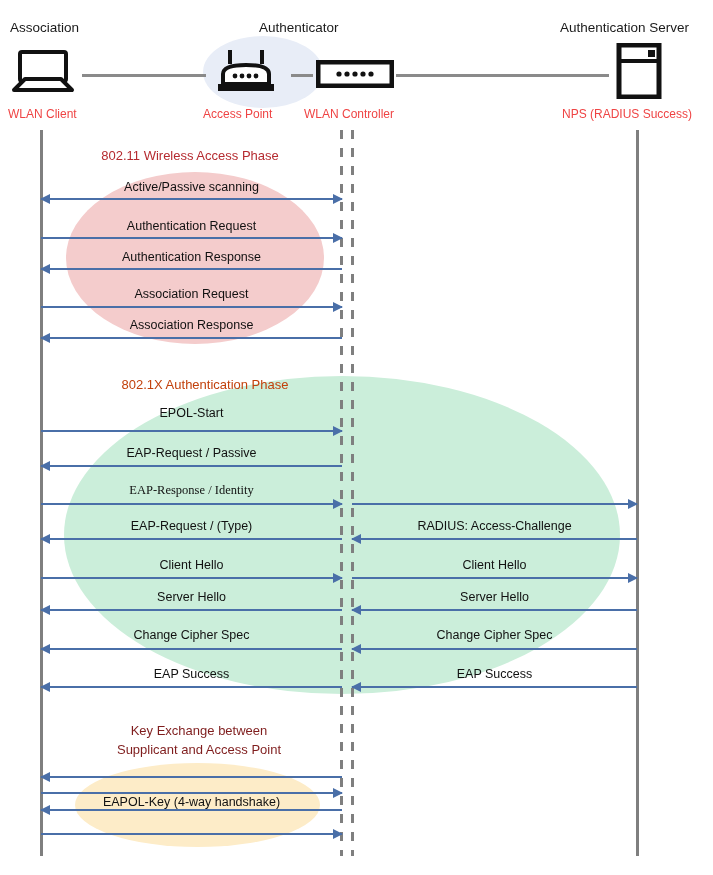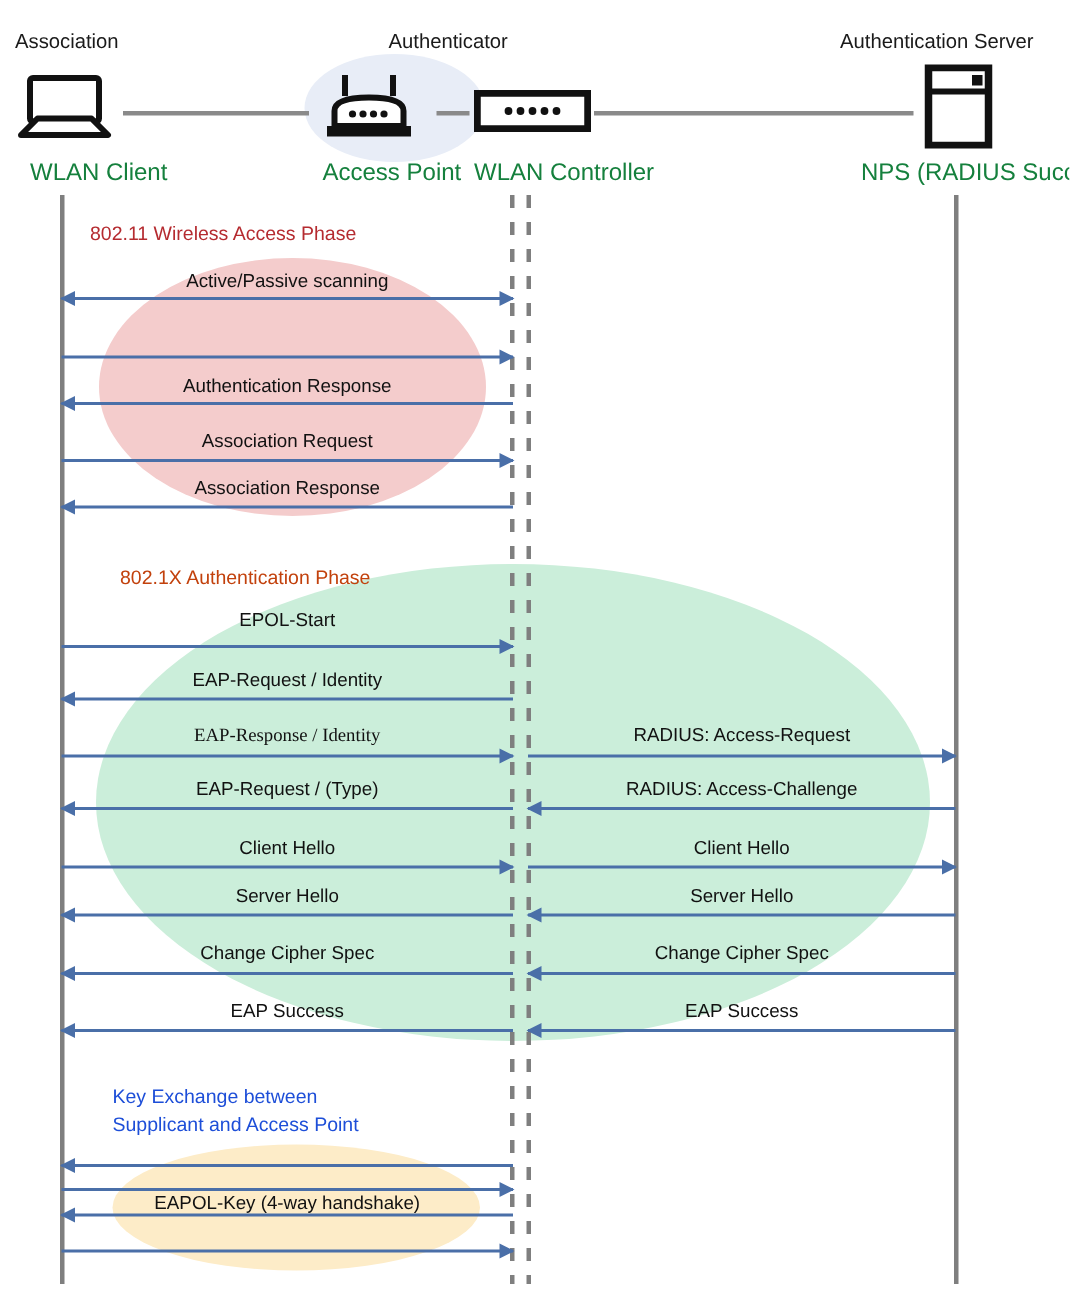--- a/index.html
+++ b/index.html
@@ -19,24 +19,23 @@
   }
   
   .actor-title {
     position: absolute;
     font-size: 13.5px;
     color: #1a1a1a;
     white-space: nowrap;
   }
   .actor-caption {
     position: absolute;
-    font-size: 16px;
-    color: #15803d;
+    font-size: 12px;
+    color: #ef4444;
     white-space: nowrap;
-    margin-left: 12px;
   }
   .authenticator-blob {
     position: absolute;
     background: #e8edf7;
     border-radius: 50%;
     z-index: 0;
   }
   .link-line {
     position: absolute;
     background: #8a8a8a;
@@ -69,20 +68,21 @@
   
   .phase-blob {
     position: absolute;
     border-radius: 50%;
     z-index: 2;
   }
   
   .phase-label {
     position: absolute;
     font-size: 13px;
+    text-align: center;
     z-index: 5;
     white-space: nowrap;
     line-height: 19px;
   }
   
   .msg {
     position: absolute;
     z-index: 4;
   }
   .msg-line {
@@ -189,20 +189,21 @@
     <div class="msg-line"></div>
     <div class="arrowhead left"></div>
     <div class="arrowhead right"></div>
   </div>
   <div class="msg-label" style="left:41px; top:180px; width:301px;">Active/Passive scanning</div>
 
   <div class="msg" style="left:41px; top:237px; width:301px;">
     <div class="msg-line"></div>
     <div class="arrowhead right"></div>
   </div>
+  <div class="msg-label" style="left:41px; top:219px; width:301px;">Authentication Request</div>
 
   <div class="msg" style="left:41px; top:268px; width:301px;">
     <div class="msg-line"></div>
     <div class="arrowhead left"></div>
   </div>
   <div class="msg-label" style="left:41px; top:250px; width:301px;">Authentication Response</div>
 
   <div class="msg" style="left:41px; top:306px; width:301px;">
     <div class="msg-line"></div>
     <div class="arrowhead right"></div>
@@ -221,21 +222,21 @@
   <div class="msg" style="left:41px; top:430px; width:301px;">
     <div class="msg-line"></div>
     <div class="arrowhead right"></div>
   </div>
   <div class="msg-label" style="left:41px; top:406px; width:301px;">EPOL-Start</div>
 
   <div class="msg" style="left:41px; top:465px; width:301px;">
     <div class="msg-line"></div>
     <div class="arrowhead left"></div>
   </div>
-  <div class="msg-label" style="left:41px; top:446px; width:301px;">EAP-Request / Identity</div>
+  <div class="msg-label" style="left:41px; top:446px; width:301px;">EAP-Request / Passive</div>
 
   <div class="msg" style="left:41px; top:503px; width:301px;">
     <div class="msg-line"></div>
     <div class="arrowhead right"></div>
   </div>
   <div class="msg-label" style="left:41px; top:483px; width:301px;font-family:Liberation Serif, serif;">EAP-Response / Identity</div>
 
   <div class="msg" style="left:41px; top:538px; width:301px;">
     <div class="msg-line"></div>
     <div class="arrowhead left"></div>
@@ -263,21 +264,20 @@
   <div class="msg" style="left:41px; top:686px; width:301px;">
     <div class="msg-line"></div>
     <div class="arrowhead left"></div>
   </div>
   <div class="msg-label" style="left:41px; top:667px; width:301px;">EAP Success</div>
 
   <div class="msg" style="left:352px; top:503px; width:285px;">
     <div class="msg-line"></div>
     <div class="arrowhead right"></div>
   </div>
-  <div class="msg-label" style="left:352px; top:483px; width:285px;">RADIUS: Access-Request</div>
 
   <div class="msg" style="left:352px; top:538px; width:285px;">
     <div class="msg-line"></div>
     <div class="arrowhead left"></div>
   </div>
   <div class="msg-label" style="left:352px; top:519px; width:285px;">RADIUS: Access-Challenge</div>
 
   <div class="msg" style="left:352px; top:577px; width:285px;">
     <div class="msg-line"></div>
     <div class="arrowhead right"></div>
@@ -296,21 +296,21 @@
   </div>
   <div class="msg-label" style="left:352px; top:628px; width:285px;">Change Cipher Spec</div>
 
   <div class="msg" style="left:352px; top:686px; width:285px;">
     <div class="msg-line"></div>
     <div class="arrowhead left"></div>
   </div>
   <div class="msg-label" style="left:352px; top:667px; width:285px;">EAP Success</div>
 
   <div class="phase-blob" style="left:75px; top:763px; width:245px; height:84px; background:#fdecc8;"></div>
-  <div class="phase-label" style="left:75px; top:721px; width:248px; color:#1d4ed8;">
+  <div class="phase-label" style="left:75px; top:721px; width:248px; color:#7f1d1d;">
     <div>Key Exchange between</div>
     <div>Supplicant and Access Point</div>
   </div>
 
   <div class="msg" style="left:41px; top:776px; width:301px;">
     <div class="msg-line"></div>
     <div class="arrowhead left"></div>
   </div>
 
   <div class="msg" style="left:41px; top:792px; width:301px;">

